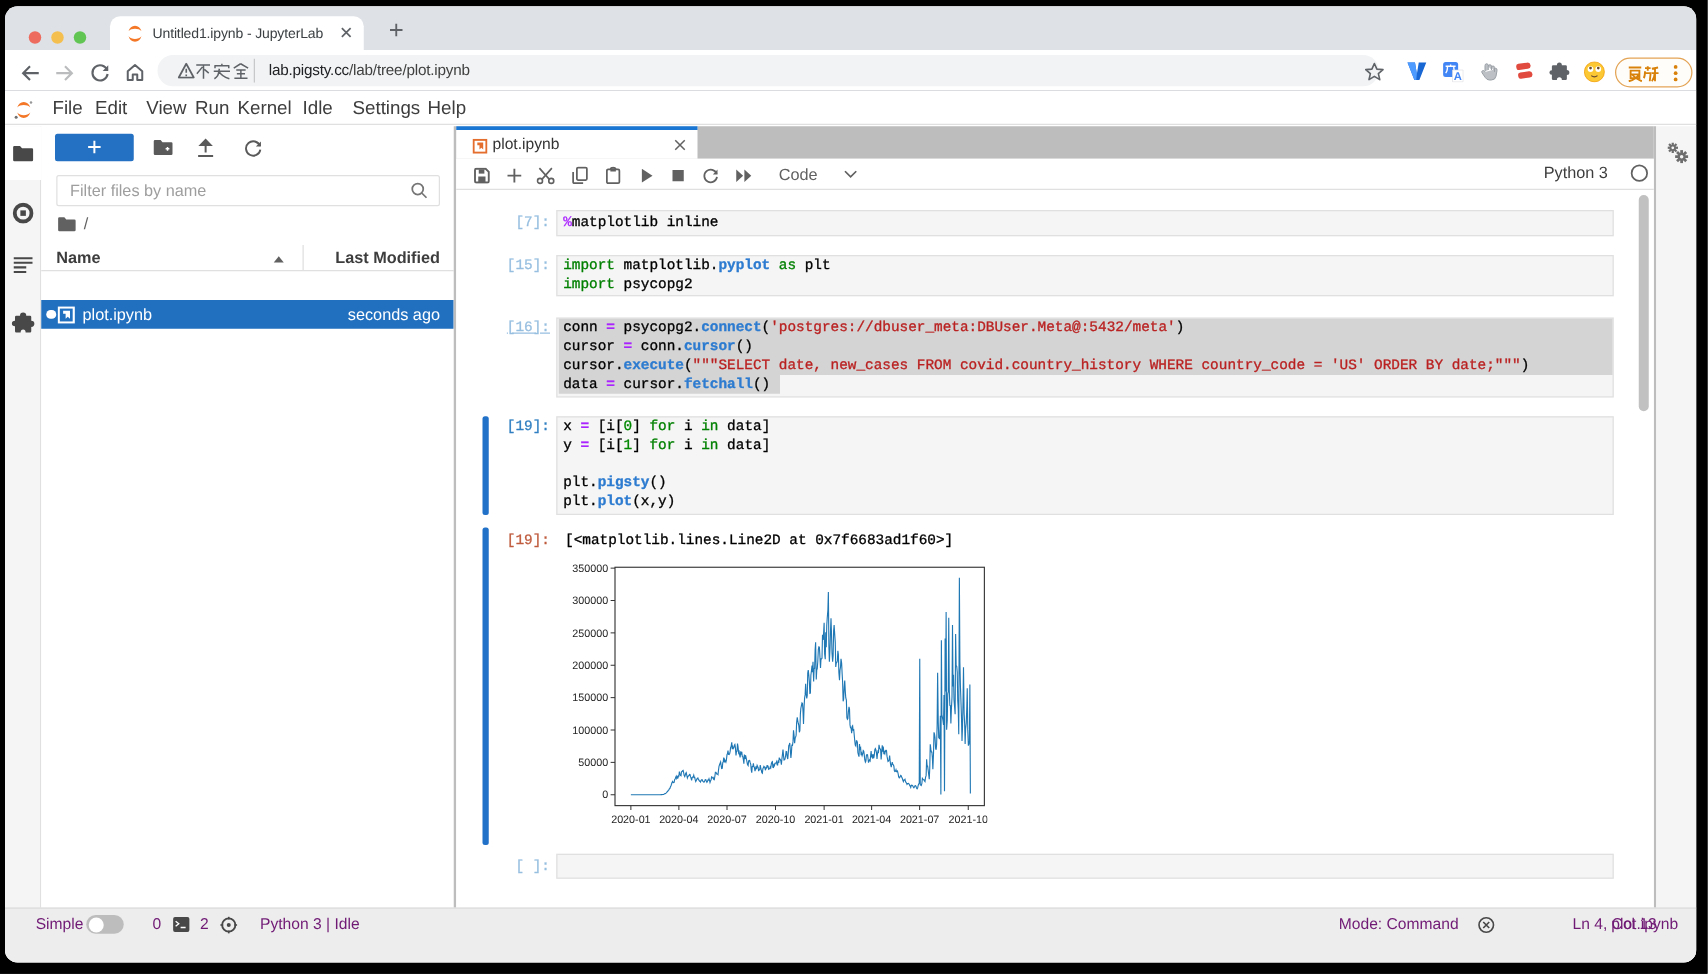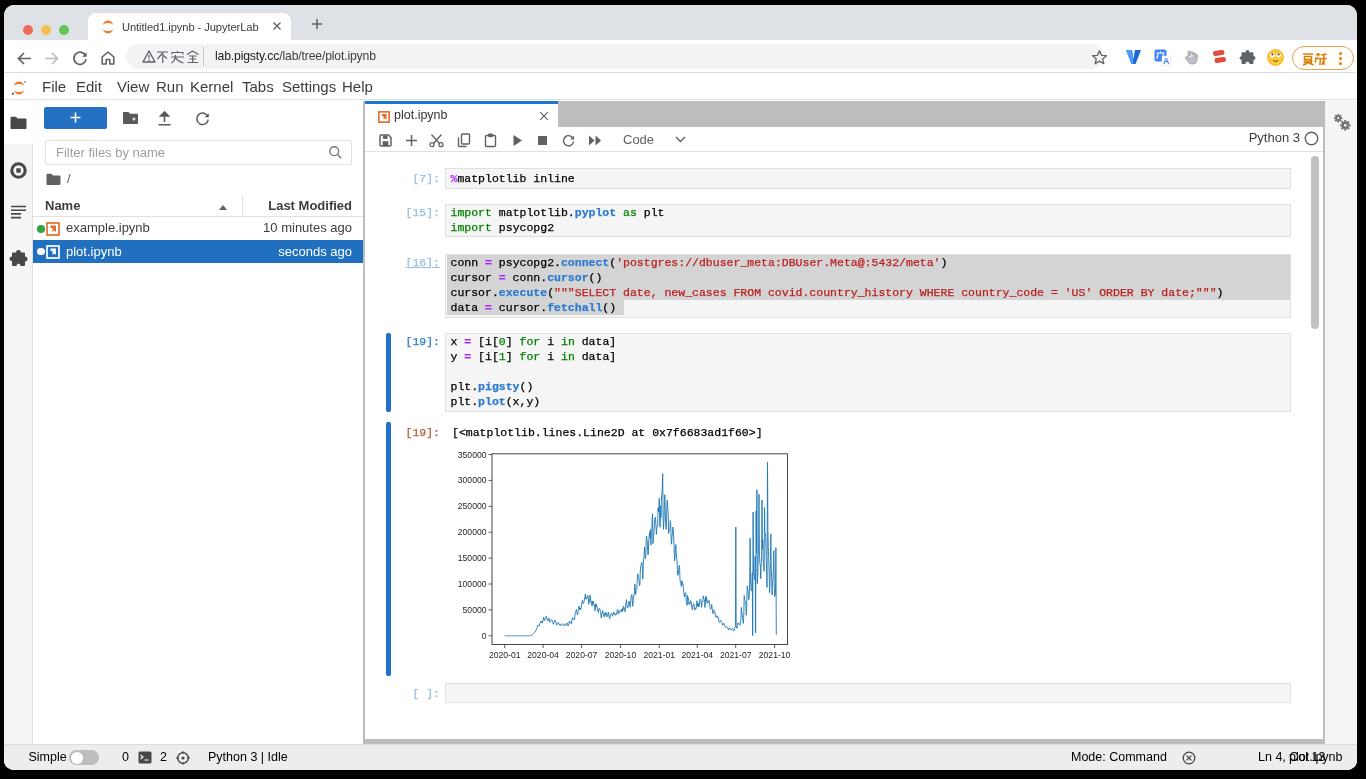--- a/index.html
+++ b/index.html
@@ -17,21 +17,21 @@
 #omnibox { position:absolute; left:122px; top:4px; width:977px; height:25px; background:#f1f3f4; border-radius:13px; }
 
 #jlab { position:absolute; left:0; top:68px; width:100%; height:697px; background:#fff; }
 #menubar { position:absolute; left:0; top:0; width:100%; height:27px; background:#fff; border-bottom:1px solid #e0e0e0; }
 .menuitem { position:absolute; top:0; height:27px; line-height:27px; font-size:15px; color:#3d3d3d; }
 #sidebar { position:absolute; left:0; top:28px; width:29px; bottom:26px; background:#f5f5f5; border-right:1px solid #e0e0e0; }
 #sbsel { position:absolute; left:0; top:0; width:29px; height:43px; background:#fff; }
 #fpanel { position:absolute; left:29px; top:28px; width:330px; bottom:26px; background:#fff; }
 #dock { position:absolute; left:359px; top:28px; right:32px; bottom:26px; border-left:2px solid #bdbdbd; border-right:2px solid #bdbdbd; border-bottom:5px solid #bdbdbd; background:#fff; }
 #rstrip { position:absolute; right:0; top:28px; width:32px; bottom:26px; background:#f5f5f5; }
-#statusbar { position:absolute; left:0; bottom:0; width:100%; height:26px; background:#ededed; border-top:1px solid #dcdcdc; font-size:12.5px; color:#000000; }
+#statusbar { position:absolute; left:0; bottom:0; width:100%; height:44px; background:#ededed; border-top:1px solid #dcdcdc; font-size:12.5px; color:#701a75; }
 
 #dtabbar { position:absolute; left:0; top:0; width:100%; height:25.5px; background:#bdbdbd; }
 #dtab { position:absolute; left:0; top:0; width:193px; height:25.5px; background:#fff; border-top:3px solid #1976d2; }
 #ntoolbar { position:absolute; left:0; top:25.5px; width:100%; height:25.5px; background:#fff; border-bottom:1px solid #e0e0e0; }
 #ncontent { position:absolute; left:0; top:51px; width:100%; bottom:0; background:#fff; overflow:hidden; }
 pre.code, .prompt { -webkit-text-stroke:0.25px currentColor; }
 .cellbox { position:absolute; left:80px; width:846px; background:#f5f5f5; border:1px solid #e0e0e0; }
 .prompt { position:absolute; left:0; width:75px; text-align:right; font-family:"Liberation Mono", monospace; font-size:11.5px; line-height:15px; }
 .inp { color:#307fc1; opacity:0.5; }
 .inpa { color:#307fc1; }
@@ -150,21 +150,21 @@
             <path d="M2.8 10.0 C3.6 12.7 5.5 14.4 8 14.4 C10.5 14.4 12.4 12.7 13.2 10.0 C11.9 11.6 10.1 12.1 8 12.1 C5.9 12.1 4.1 11.6 2.8 10.0 Z"></path>
           </g>
           <circle cx="13.8" cy="1.9" r="1.0" fill="#989798"></circle>
           <circle cx="1.9" cy="13.8" r="1.2" fill="#6f7070"></circle>
         </svg>
       <div class="menuitem" style="left:38px">File</div>
       <div class="menuitem" style="left:72px">Edit</div>
       <div class="menuitem" style="left:113px">View</div>
       <div class="menuitem" style="left:152px">Run</div>
       <div class="menuitem" style="left:186px">Kernel</div>
-      <div class="menuitem" style="left:238px">Tabs</div>
+      <div class="menuitem" style="left:238px">Idle</div>
       <div class="menuitem" style="left:278px">Settings</div>
       <div class="menuitem" style="left:338px">Help</div>
     </div>
     <div id="sidebar">
         <div id="sbsel"></div>
       <svg class="abs" style="left:6px;top:15px" width="17" height="14" viewBox="0 0 17 14">
           <path d="M0.5 1.8 Q0.5 0.8 1.5 0.8 H6 L7.6 2.6 H15.5 Q16.5 2.6 16.5 3.6 V12 Q16.5 13 15.5 13 H1.5 Q0.5 13 0.5 12 Z" fill="#484848"></path>
         </svg>
       <svg class="abs" style="left:6px;top:61px" width="17" height="17" viewBox="0 0 17 17">
           <circle cx="8.5" cy="8.5" r="6.7" stroke="#484848" stroke-width="3.1" fill="none"></circle>
@@ -210,29 +210,20 @@
           </svg>
       </div>
       <div class="abs" style="left:34px;top:70px;font-size:13px;color:#616161;">/</div>
       <div class="abs" style="left:12px;top:97px;font-size:13px;font-weight:bold;color:#3d3d3d;">Name</div>
       <svg class="abs" style="left:185px;top:103px" width="10" height="7" viewBox="0 0 10 7">
           <path d="M5 1 L9 6 H1 Z" fill="#616161"></path>
         </svg>
       <div class="abs" style="left:209px;top:95px;width:1px;height:20px;background:#e0e0e0;"></div>
       <div class="abs" style="right:11px;top:97px;font-size:13px;font-weight:bold;color:#3d3d3d;">Last Modified</div>
       <div class="abs" style="left:0;top:115px;width:330px;height:1px;background:#e0e0e0;"></div>
-      <div class="abs" style="left:0;top:116px;width:330px;height:22.5px;">
-        <div class="abs" style="left:4px;top:8px;width:7.5px;height:7.5px;border-radius:50%;background:#34a344;"></div>
-        <svg class="abs" style="left:13px;top:5px" width="14" height="14" viewBox="0 0 14 14">
-            <rect x="1" y="1" width="12" height="12" fill="#fff" stroke="#e46e2e" stroke-width="1.7"></rect>
-            <path d="M4.5 3.5 H10 V10 L8.2 8.4 L6.5 10 V6 H4.5 Z" fill="#e46e2e"></path>
-          </svg>
-        <div class="abs" style="left:33px;top:3px;font-size:13px;color:#3d3d3d;">example.ipynb</div>
-        <div class="abs" style="right:11px;top:3px;font-size:13px;color:#3d3d3d;">10 minutes ago</div>
-      </div>
       <div class="abs" style="left:0;top:138.5px;width:330px;height:23px;background:#2170c0;">
         <div class="abs" style="left:4px;top:8px;width:7.5px;height:7.5px;border-radius:50%;background:#fff;"></div>
         <svg class="abs" style="left:13px;top:5px" width="14" height="14" viewBox="0 0 14 14">
             <rect x="1" y="1" width="12" height="12" fill="none" stroke="#fff" stroke-width="1.7"></rect>
             <path d="M4.5 3.5 H10 V10 L8.2 8.4 L6.5 10 V6 H4.5 Z" fill="#fff"></path>
           </svg>
         <div class="abs" style="left:33px;top:4px;font-size:13px;color:#fff;">plot.ipynb</div>
         <div class="abs" style="right:11px;top:4px;font-size:13px;color:#fff;">seconds ago</div>
       </div>
     </div>
@@ -284,21 +275,21 @@
             <path d="M14.8 7.2 A6.1 6.1 0 1 0 15.1 10.2" stroke="#616161" stroke-width="1.7" fill="none"></path>
             <path d="M15.6 3.2 V7.9 H11.1 Z" fill="#616161"></path>
           </svg>
         <svg class="abs" style="left:223px;top:7.5px" width="15" height="13" viewBox="0 0 15 13">
             <path d="M1 1.5 L6.5 6.5 L1 11.5 Z M7.5 1.5 L13 6.5 L7.5 11.5 Z" fill="#616161"></path>
           </svg>
         <div class="abs" style="left:258px;top:0;height:25px;line-height:25px;font-size:13px;color:#616161;">Code</div>
         <svg class="abs" style="left:310px;top:9px" width="11" height="7" viewBox="0 0 11 7">
             <path d="M1 1 L5.5 5.5 L10 1" stroke="#616161" stroke-width="1.4" fill="none"></path>
           </svg>
-        <div class="abs" style="left:870px;top:0;width:65px;height:22px;line-height:22px;font-size:13px;color:#3d3d3d;text-align:right;">Python 3</div>
+        <div class="abs" style="left:870px;top:0;width:65px;height:22px;line-height:22px;font-size:13px;color:#3d3d3d;">Python 3</div>
         <svg class="abs" style="left:939px;top:4px" width="15" height="15" viewBox="0 0 15 15">
             <circle cx="7.5" cy="7.5" r="6.2" stroke="#616161" stroke-width="1.4" fill="none"></circle>
           </svg>
       </div>
       <div id="ncontent">
         <div class="prompt inp" style="top:18.5px;">[7]:</div>
         <div class="cellbox" style="top:16px;height:21px;"></div>
         <pre class="code" style="left:85.5px;top:18.5px;"><span class="meta">%</span>matplotlib inline</pre>
 
         <div class="prompt inp" style="top:52.5px;">[15]:</div>

